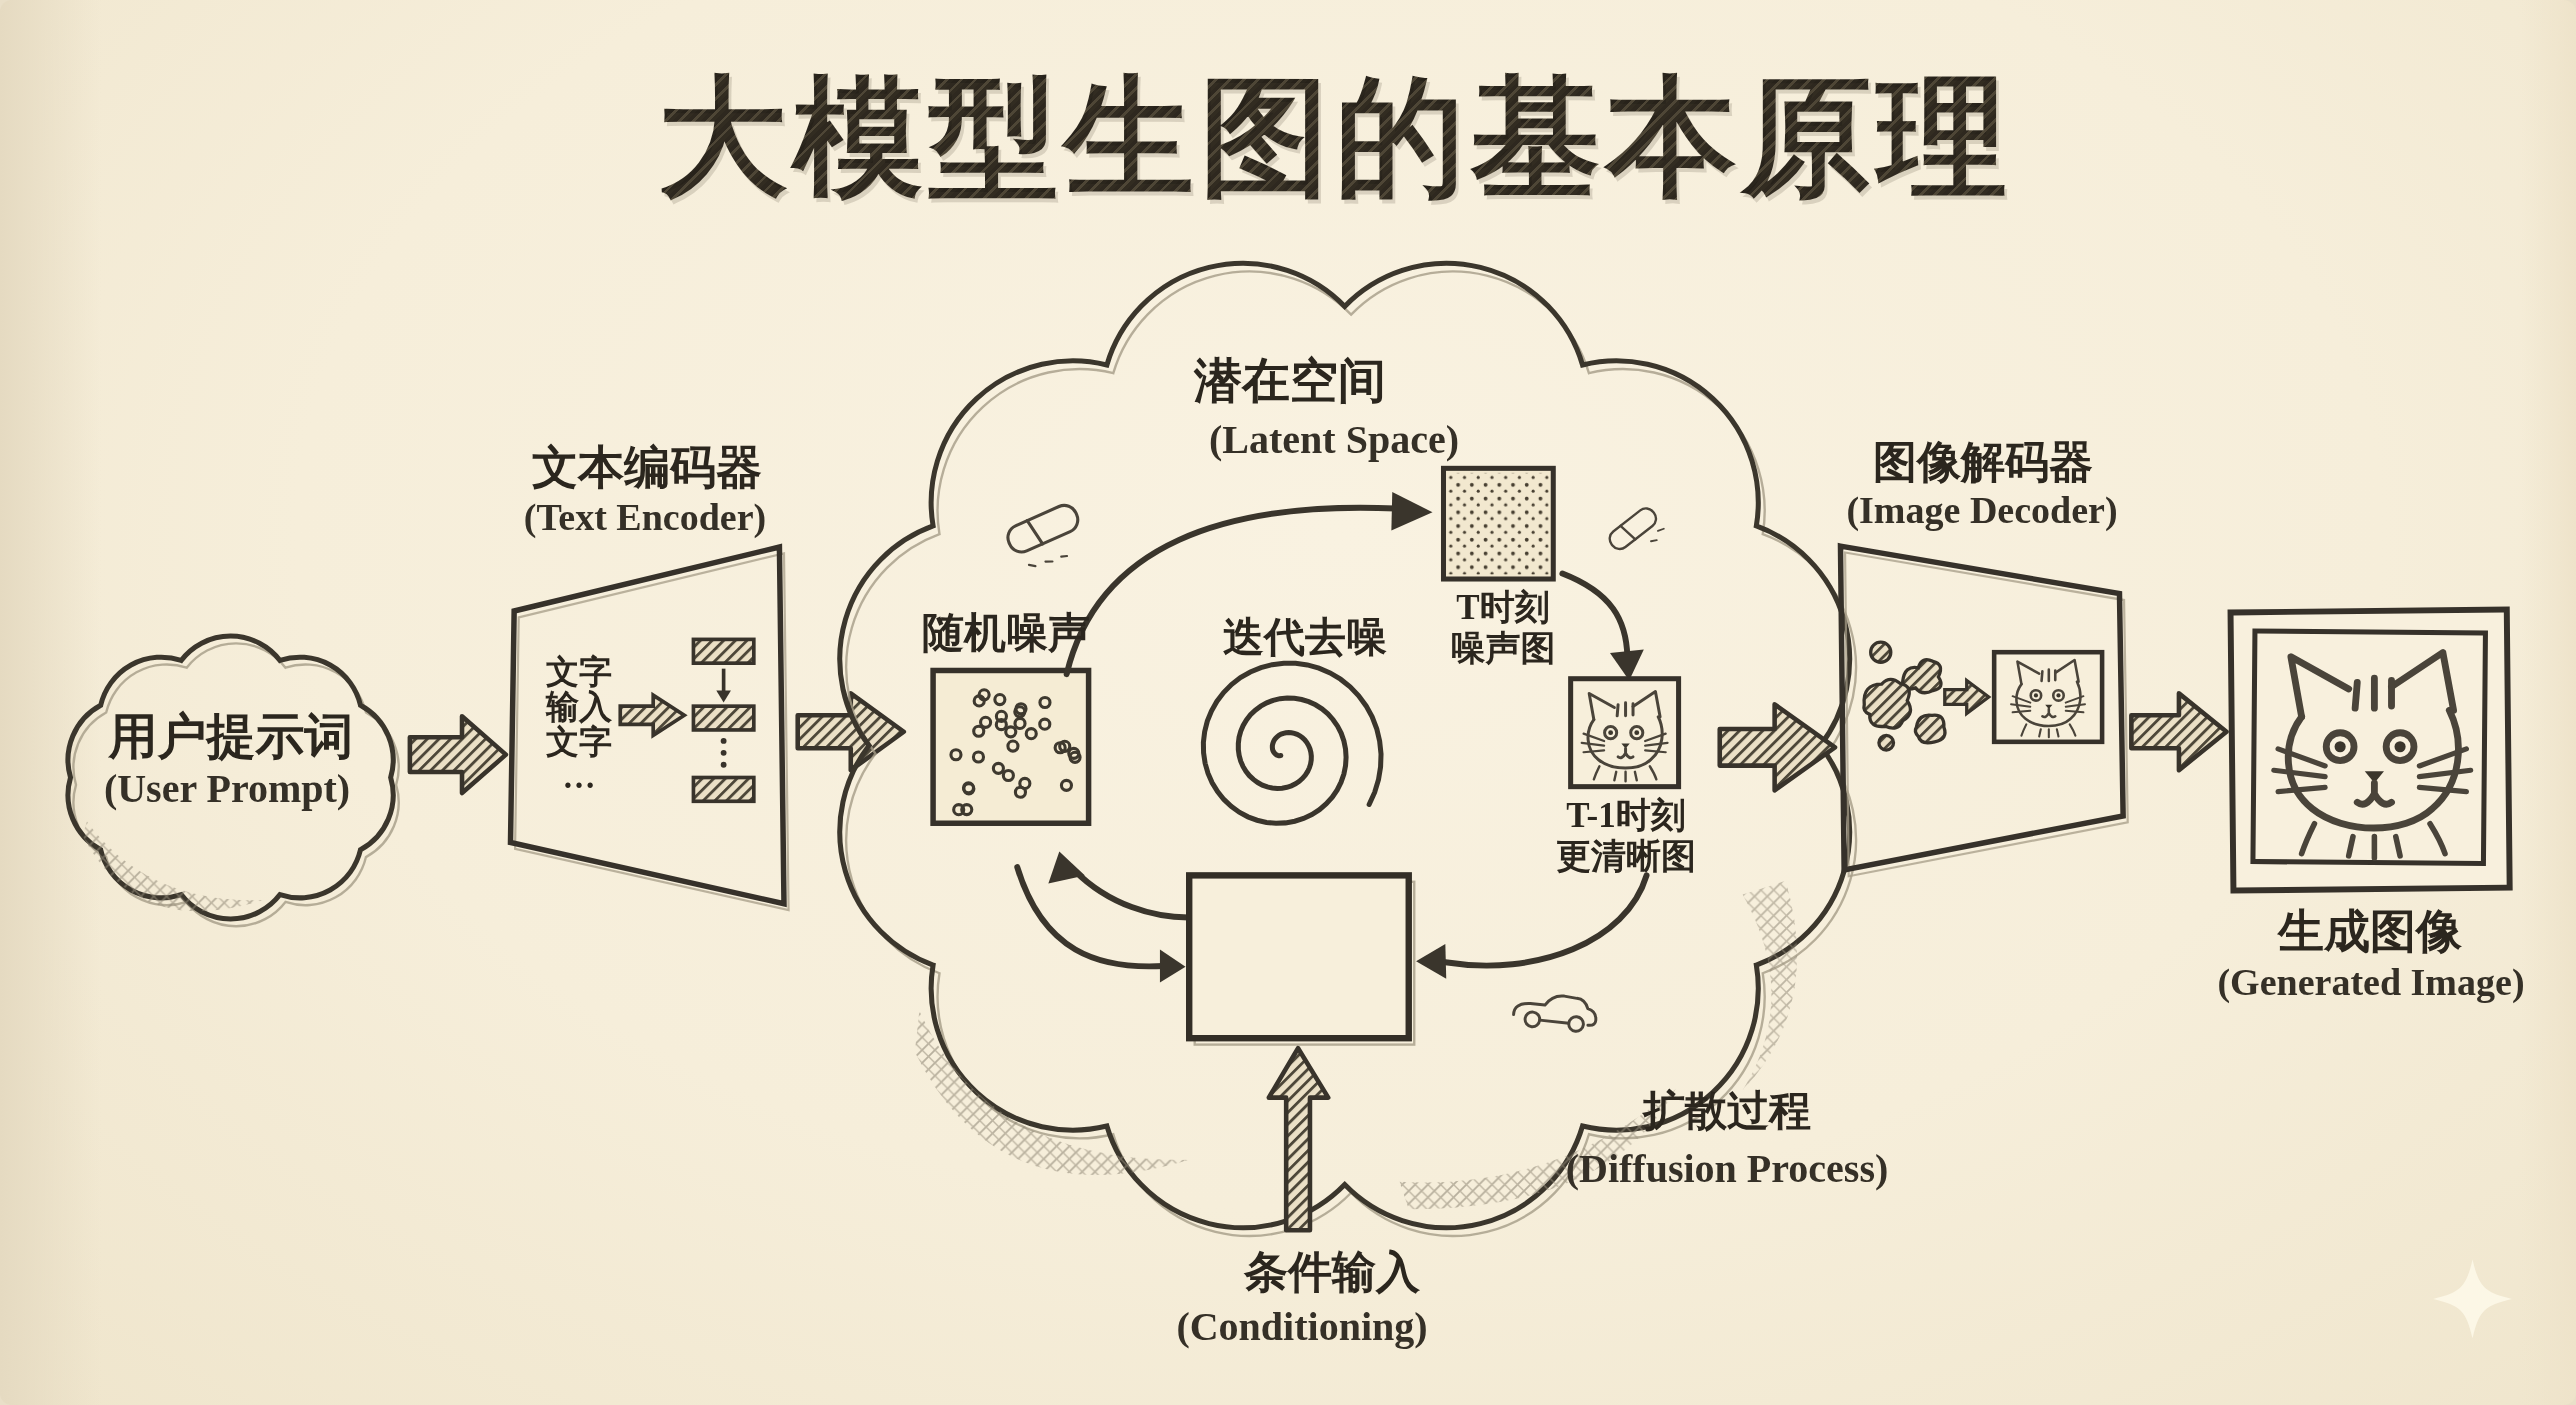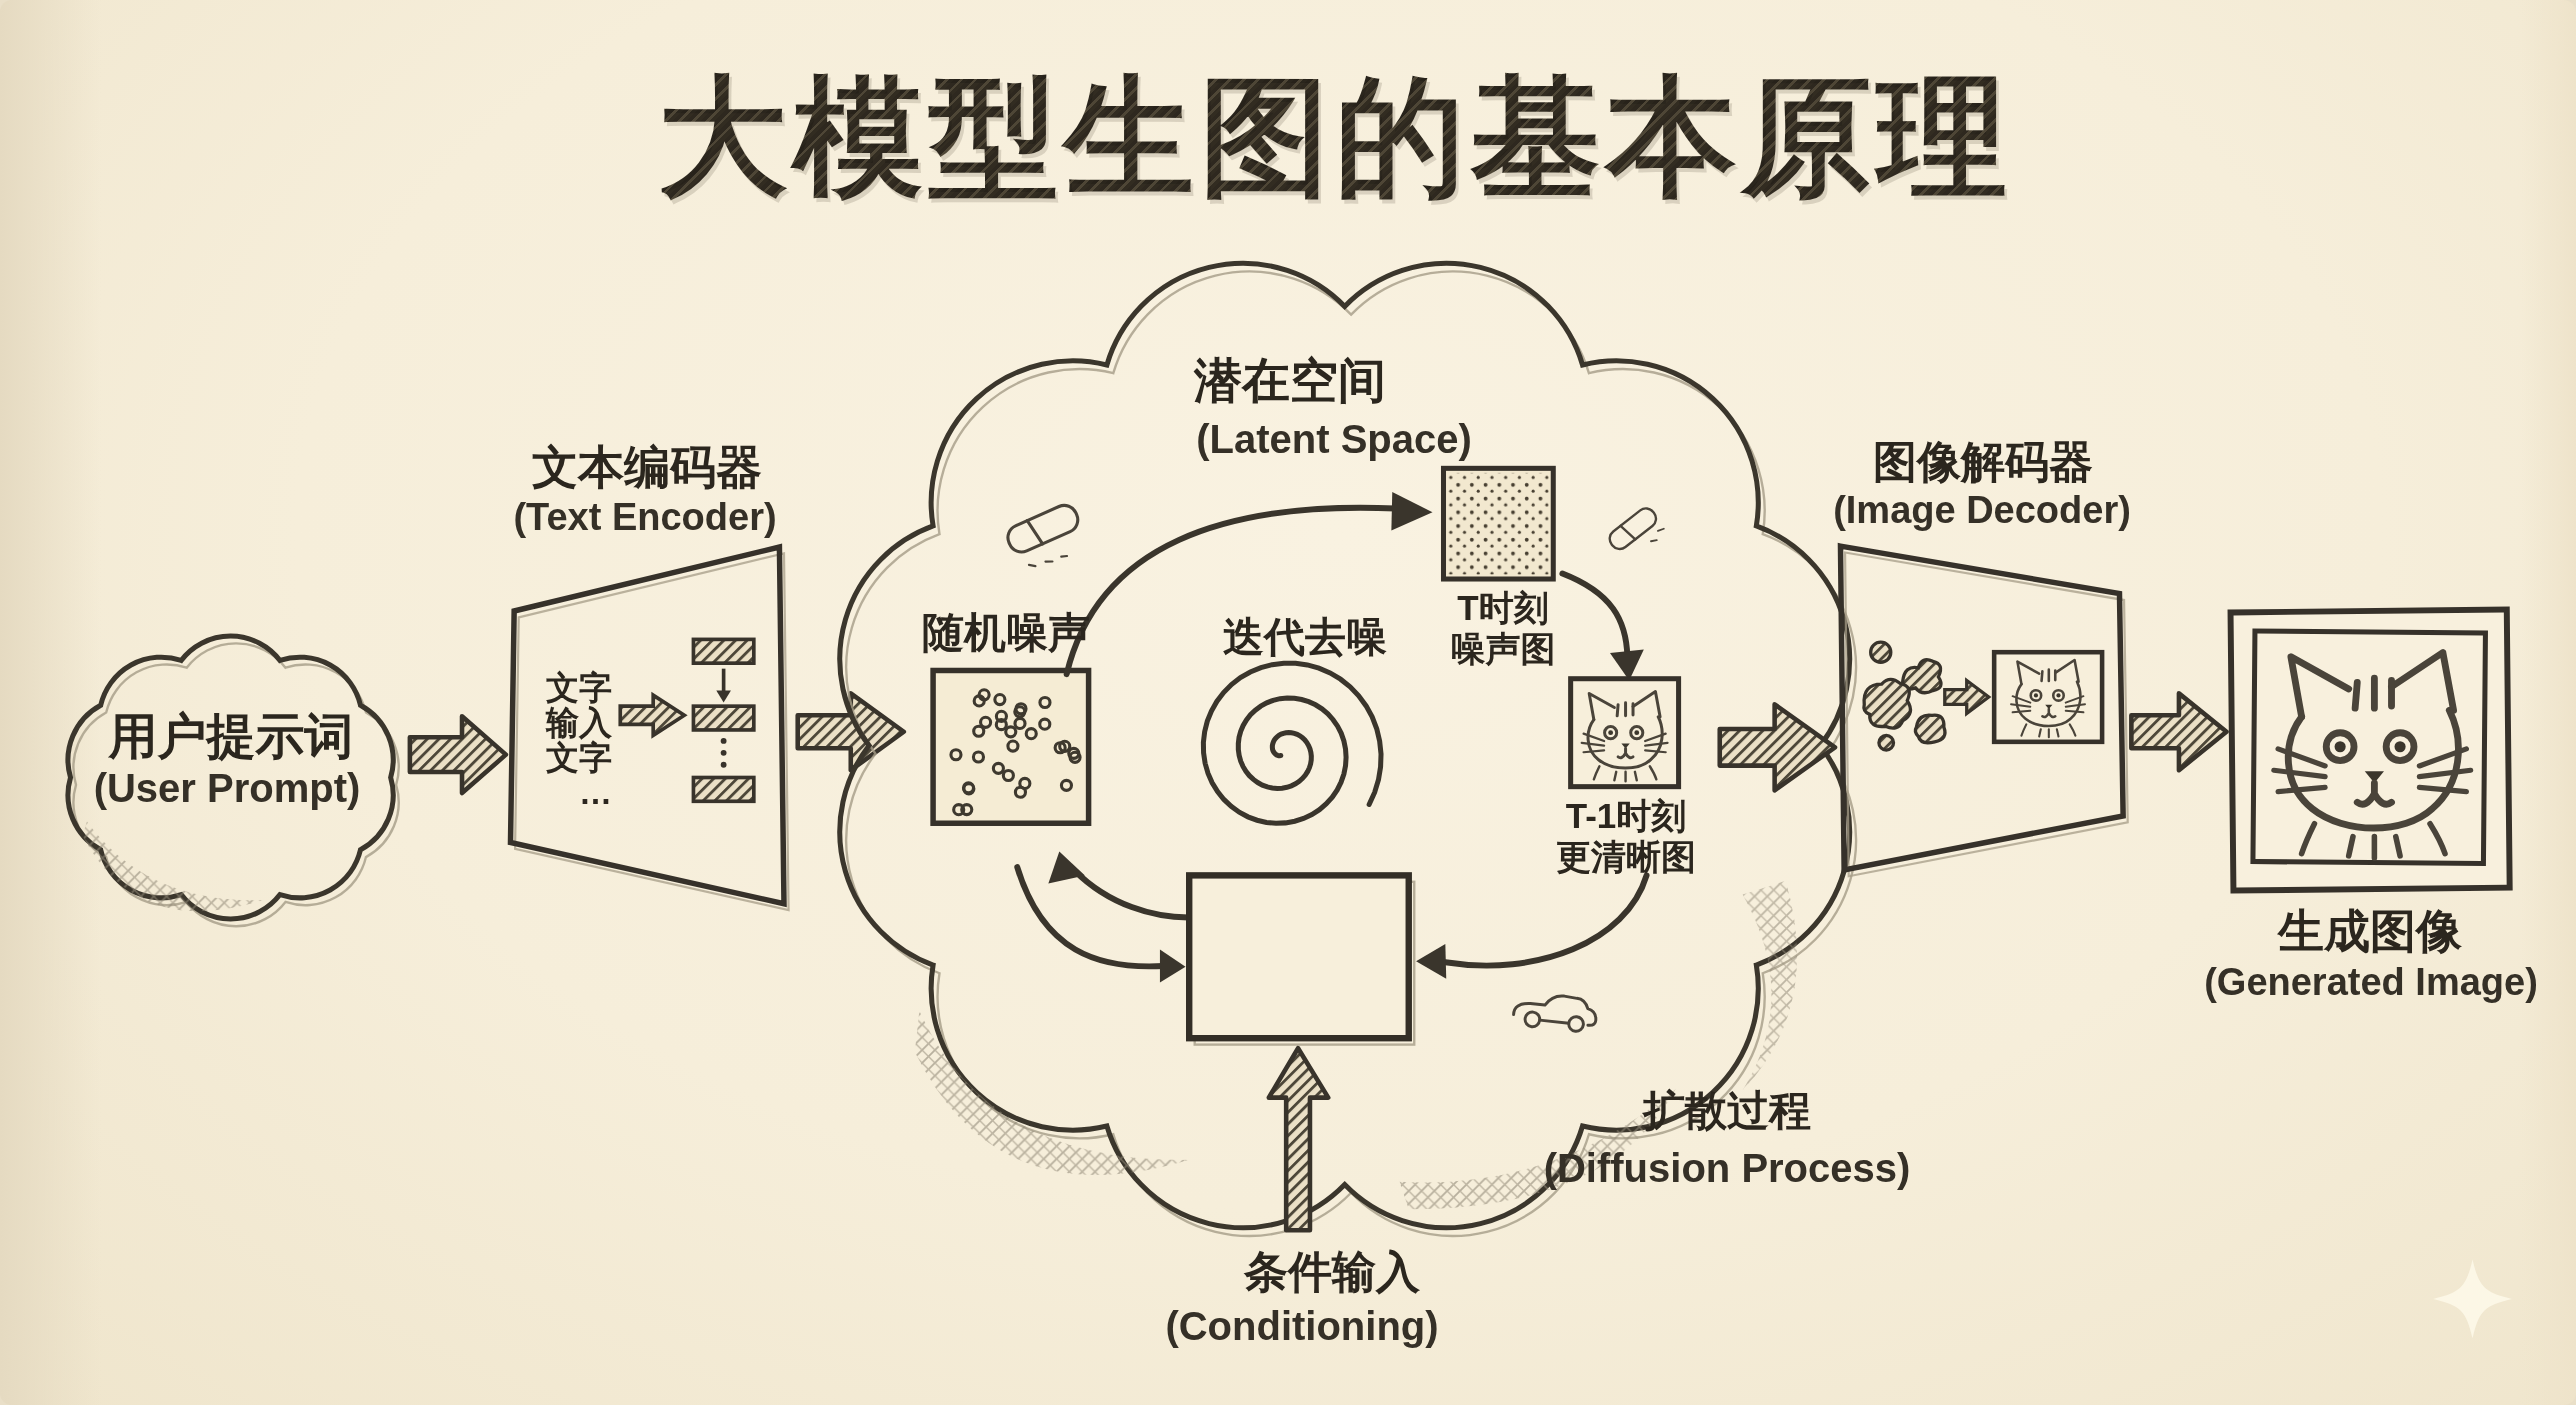--- a/index.html
+++ b/index.html
@@ -1,21 +1,21 @@
 <!DOCTYPE html>
 <html style="font-size:14.6px"><head>
 <meta charset="utf-8">
 <style>
   html,body{margin:0;padding:0;background:#e9dfc8;}
   .canvas{position:relative;width:2576px;height:1405px;overflow:hidden;
     background:
       linear-gradient(90deg,#e5dac1 0px,rgba(246,238,221,0) 101px),
       linear-gradient(270deg,#eee3ca 0px,rgba(246,238,221,0) 55px),
       radial-gradient(ellipse at 52% 38%, #f9f2e1 0%, #f6eeda 55%, #efe5cc 100%);
-    font-family:Liberation Sans, sans-serif;color:#2e2a22;border-radius:12px;}
+    font-family:Liberation Serif, serif;color:#2e2a22;border-radius:12px;}
   svg{position:absolute;inset:0;z-index:1;}
   .lbl{position:absolute;transform:translate(-50%,-50%);white-space:nowrap;z-index:2;
        text-align:center;color:#2b261e;}
   .cn{font-weight:700;}
   .en{font-weight:600;color:#353027;}
   .title{position:absolute;left:1335px;top:139px;transform:translate(-50%,-50%);
     font-size:130px;font-weight:800;letter-spacing:5.5px;white-space:nowrap;z-index:2;
     color:#2c2720;text-shadow:2.7px 3.7px 0 rgba(82,74,58,0.18);}
   @supports ((-webkit-background-clip:text) or (background-clip:text)){
     .title{background:repeating-linear-gradient(135deg,#27221a 0 3.7px,#4e4636 3.7px 6.4px,#2b261d 6.4px 10px);
@@ -221,21 +221,21 @@
   <path d="M2703 1377 C2710 1407 2716 1413 2746 1420 C2716 1427 2710 1433 2703 1463 C2696 1433 2690 1427 2660 1420 C2690 1413 2696 1407 2703 1377 Z" fill="#fcf7e6"></path>
 </svg>
 
 <div class="title">大模型生图的基本原理</div>
 
 <div class="lbl cn" style="left:231px;top:737px;font-size:49px;">用户提示词</div>
 <div class="lbl en" style="left:227px;top:788px;font-size:40px;">(User Prompt)</div>
 
 <div class="lbl cn" style="left:647px;top:468px;font-size:46px;">文本编码器</div>
 <div class="lbl en" style="left:645px;top:517px;font-size:38px;">(Text Encoder)</div>
-<div class="lbl stack" style="left:579px;top:740px;text-align:right;">
+<div class="lbl stack" style="left:579px;top:725px;">
   <div>文字</div>
   <div>输入</div>
   <div>文字</div>
   <div>…</div>
 </div>
 
 <div class="lbl cn" style="left:1290px;top:381px;font-size:48px;">潜在空间</div>
 <div class="lbl en" style="left:1334px;top:439px;font-size:40px;">(Latent Space)</div>
 
 <div class="lbl cn" style="left:1006px;top:633px;font-size:42px;">随机噪声</div>

